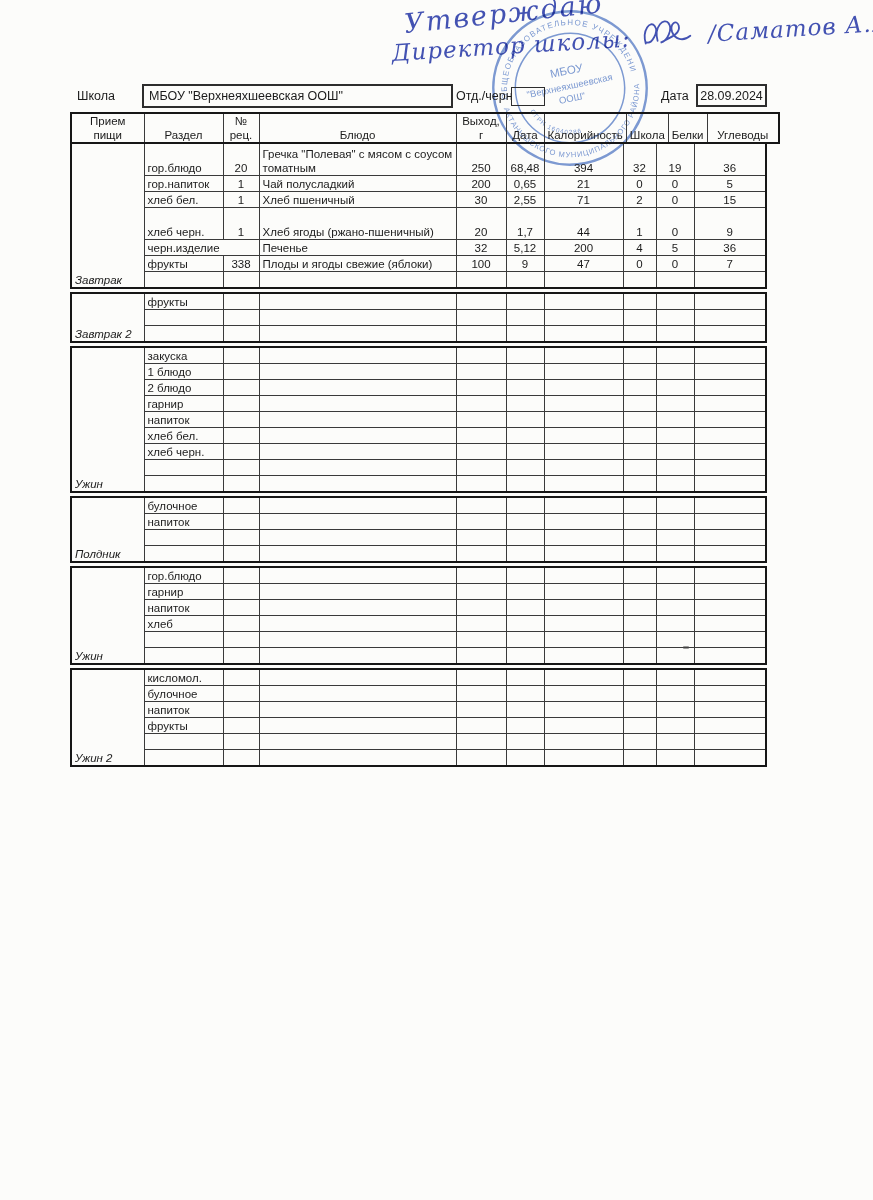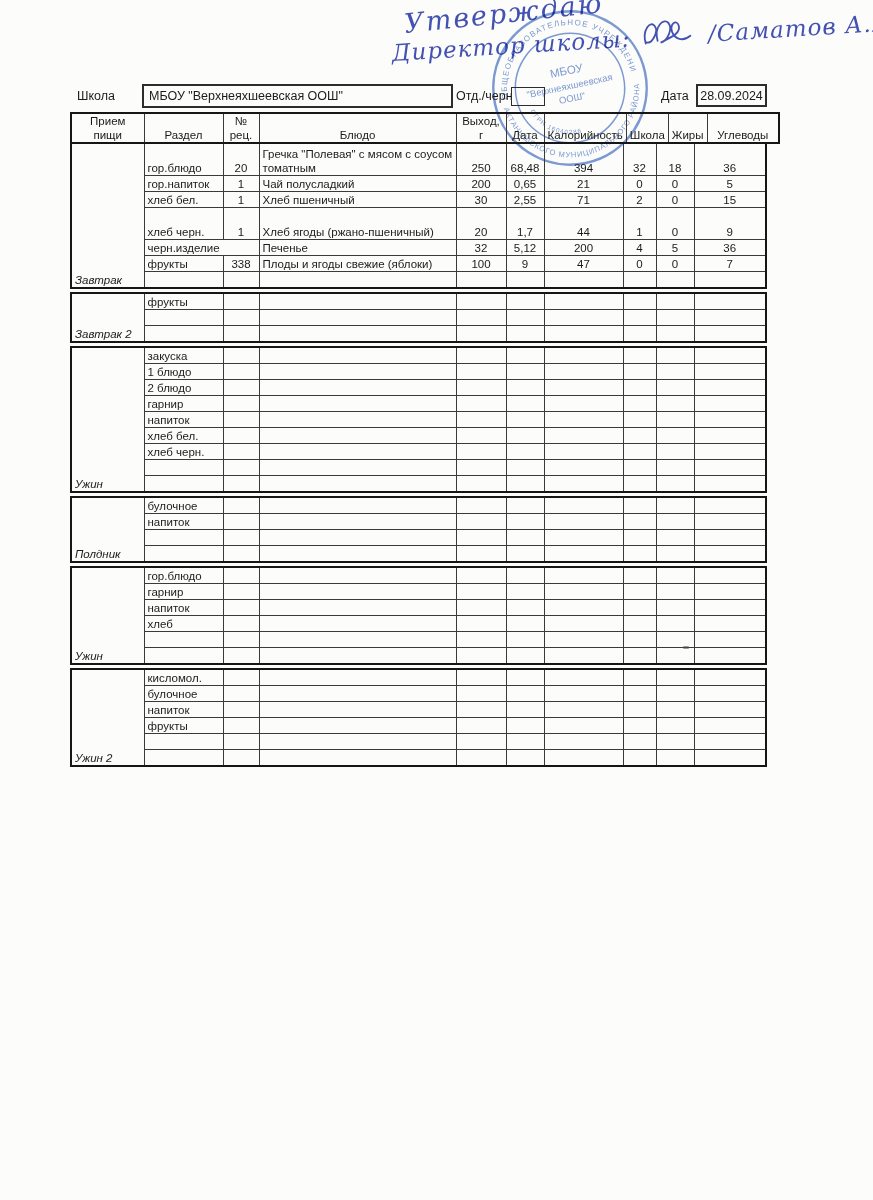--- a/index.html
+++ b/index.html
@@ -106,21 +106,21 @@
         <tbody>
           <tr>
             <td class="hc">Прием пищи</td>
             <td class="hc">Раздел</td>
             <td class="hc">№ рец.</td>
             <td class="hc">Блюдо</td>
             <td class="hc">Выход, г</td>
             <td class="hc">Дата</td>
             <td class="hc">Калорийность</td>
             <td class="hc">Школа</td>
-            <td class="hc">Жиры</td>
+            <td class="hc">Белки</td>
             <td class="hc">Углеводы</td>
           </tr>
         </tbody>
       </table>
       <table class="grid sec first">
         <colgroup>
           <col style="width: 73px;">
           <col style="width: 79px;">
           <col style="width: 36px;">
           <col style="width: 197px;">
@@ -134,21 +134,21 @@
         <tbody>
           <tr>
             <td class="c-meal h31 pad" rowspan="7">Завтрак</td>
             <td class="h31">гор.блюдо</td>
             <td class="num h31">20</td>
             <td class="h31">Гречка "Полевая" с мясом с соусом томатным</td>
             <td class="num h31">250</td>
             <td class="num h31 v-top">68,48</td>
             <td class="num h31">394</td>
             <td class="num h31">32</td>
-            <td class="num h31">18</td>
+            <td class="num h31">19</td>
             <td class="num h31">36</td>
           </tr>
           <tr>
             <td class="h15">гор.напиток</td>
             <td class="num h15">1</td>
             <td class="h15">Чай полусладкий</td>
             <td class="num h15">200</td>
             <td class="num h15">0,65</td>
             <td class="num h15">21</td>
             <td class="num h15">0</td>

